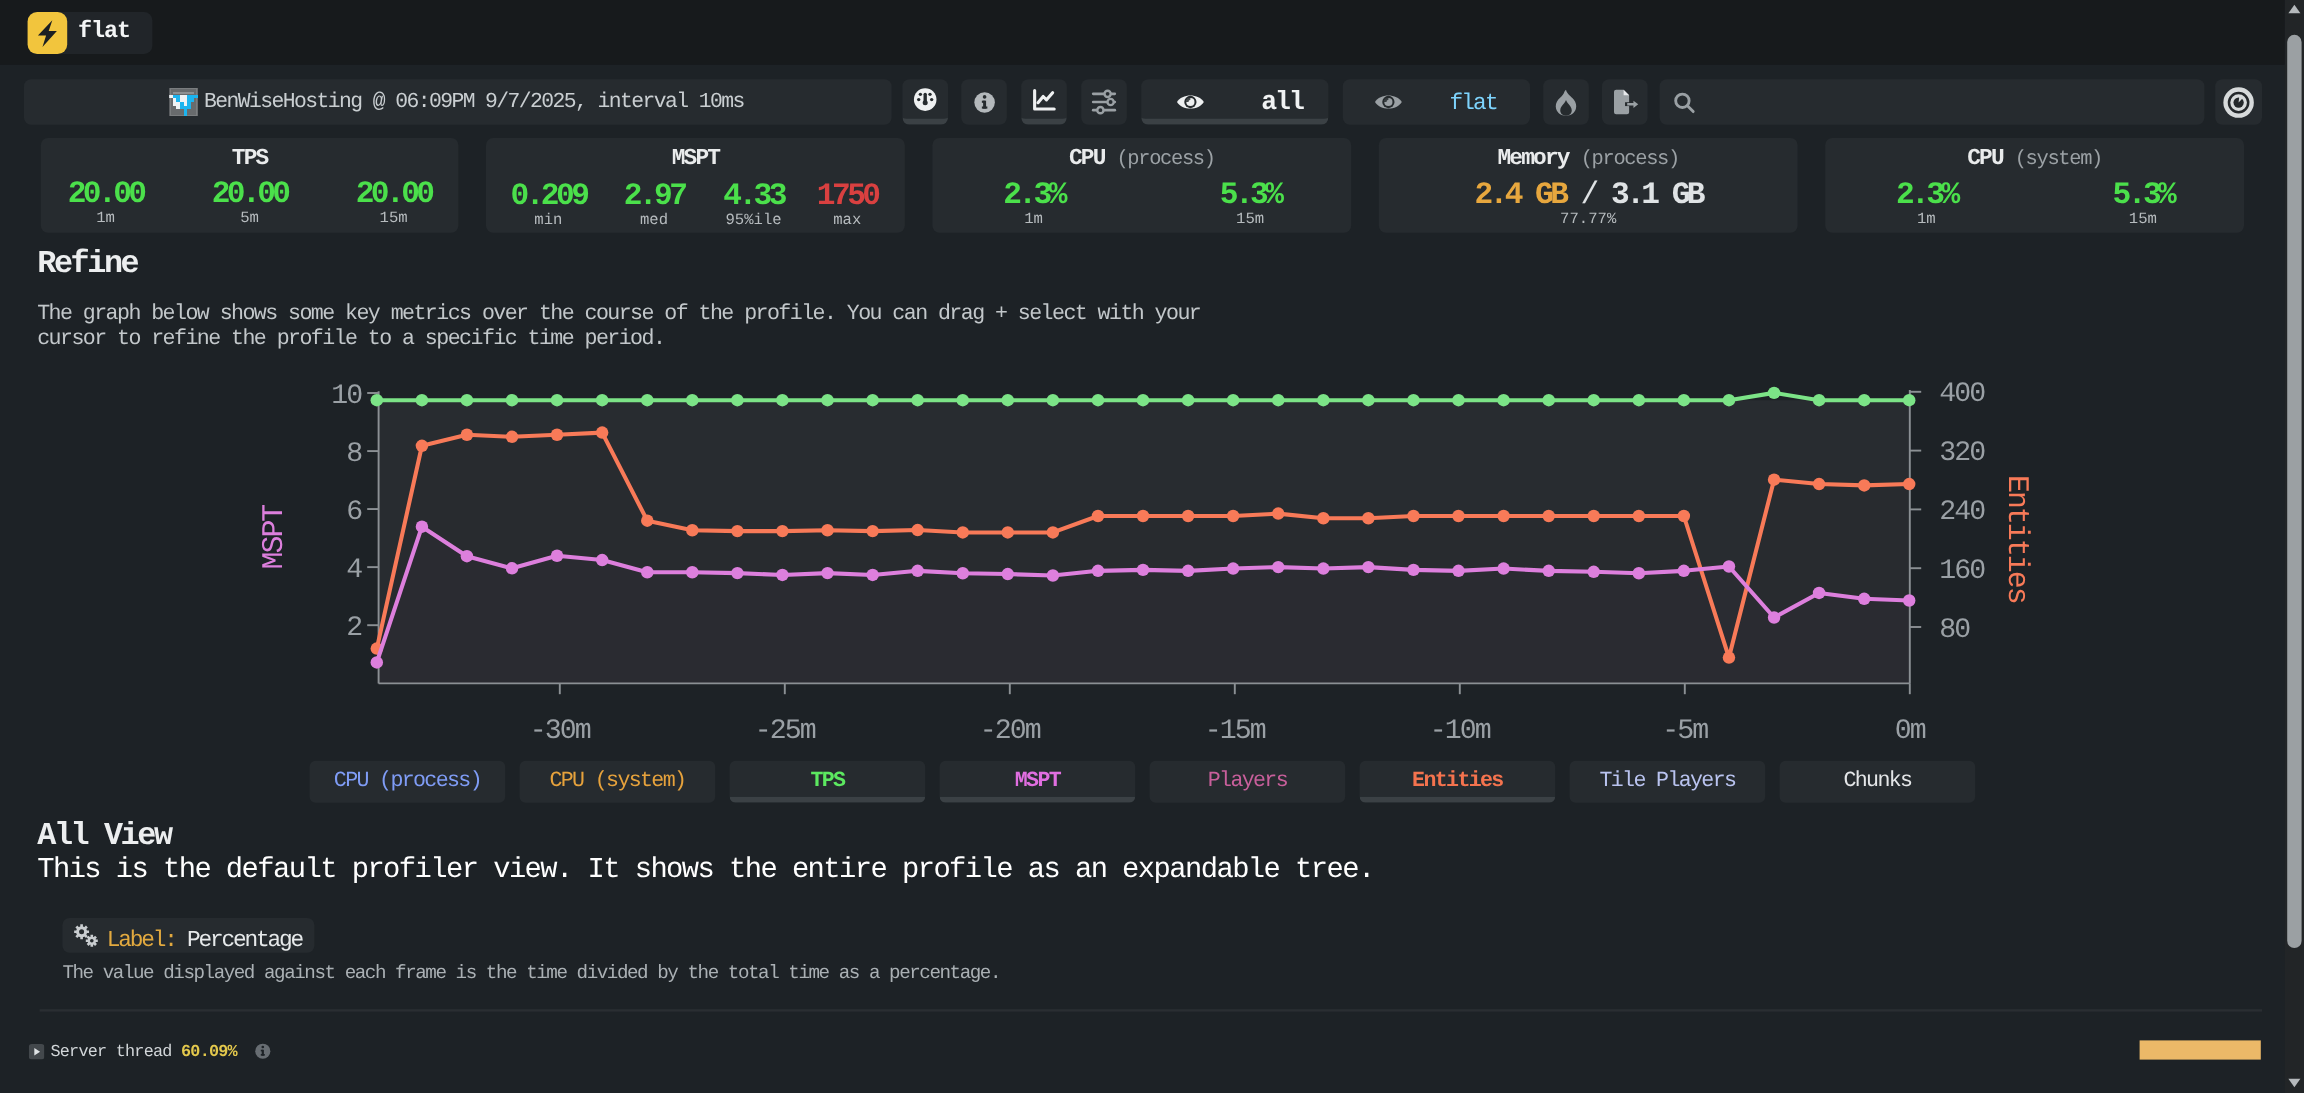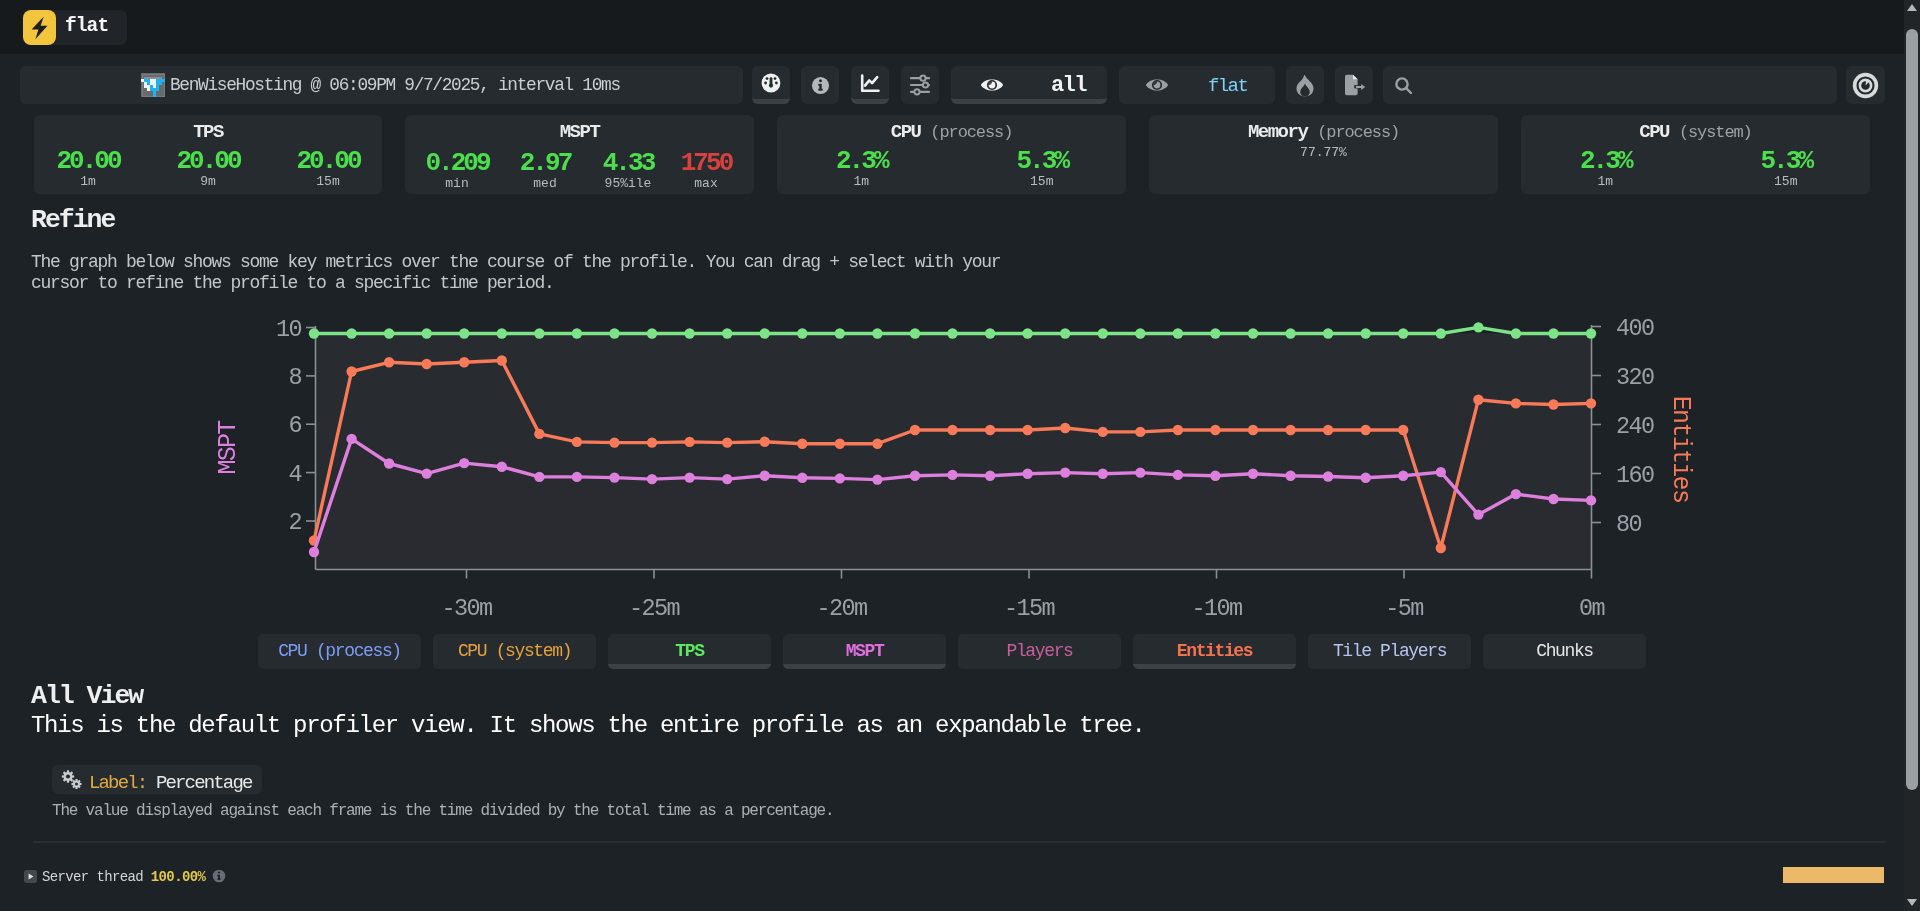--- a/index.html
+++ b/index.html
@@ -154,21 +154,21 @@
   </div>
 <div class="panel" style="left:34px;width:348px;">
     <div class="ptitle">TPS</div>
     <div class="pcols">
       <div class="pcol">
         <div class="pval green">20.00</div>
         <div class="plab">1m</div>
       </div>
       <div class="pcol">
         <div class="pval green">20.00</div>
-        <div class="plab">9m</div>
+        <div class="plab">5m</div>
       </div>
       <div class="pcol">
         <div class="pval green">20.00</div>
         <div class="plab">15m</div>
       </div>
     </div>
   </div>
 <div class="panel" style="left:405px;width:349px;">
     <div class="ptitle">MSPT</div>
     <div class="abs" style="left:7px;top:36px;width:90px;text-align:center;">
@@ -196,20 +196,21 @@
         <div class="plab">1m</div>
       </div>
       <div class="pcol">
         <div class="pval green">5.3%</div>
         <div class="plab">15m</div>
       </div>
     </div>
   </div>
 <div class="panel" style="left:1149px;width:349px;">
     <div class="ptitle">Memory <span class="sub">(process)</span></div>
+    <div class="pval" style="margin-top:5px;"><span class="amber">2.4 GB</span><span style="color:#dfe3e5;font-weight:normal;"> / </span><span style="color:#dfe3e5;">3.1 GB</span></div>
     <div class="plab">77.77%</div>
   </div>
 <div class="panel" style="left:1521px;width:349px;">
     <div class="ptitle">CPU <span class="sub">(system)</span></div>
     <div class="pcols">
       <div class="pcol">
         <div class="pval green">2.3%</div>
         <div class="plab">1m</div>
       </div>
       <div class="pcol">
@@ -405,21 +406,21 @@
       <circle cx="16.5" cy="15" r="3.4" fill="#c9cdd0"></circle>
       <circle cx="16.5" cy="15" r="1.5" fill="#262b2e"></circle>
     </svg></div>
 <div class="abs" style="left:89px;top:769px;height:29px;line-height:29px;font-size:19px;letter-spacing:-1.84px;"><span style="color:#e2a93f;">Label:</span><span style="color:#e6e9ea;"> Percentage</span></div>
 <div class="abs" style="left:52px;top:802px;font-size:16px;letter-spacing:-1.2px;color:#aab0b4;">The value displayed against each frame is the time divided by the total time as a percentage.</div>
 <div class="abs" style="left:33px;top:841px;width:1852px;height:2px;background:#2a2e32;"></div>
 <div class="abs" style="left:24px;top:870px;"><svg width="13" height="13" viewBox="0 0 13 13">
       <rect width="13" height="13" rx="2.5" fill="#43484c"></rect>
       <path d="M4.6 3.4 L9.4 6.5 L4.6 9.6 Z" fill="#dfe3e5"></path>
     </svg></div>
-<div class="abs" style="left:42px;top:869px;font-size:14px;letter-spacing:-0.63px;line-height:16px;color:#d2d6d9;">Server thread <span style="color:#e3c84c;font-weight:bold;">100.00%</span></div>
+<div class="abs" style="left:42px;top:869px;font-size:14px;letter-spacing:-0.63px;line-height:16px;color:#d2d6d9;">Server thread <span style="color:#e3c84c;font-weight:bold;">60.09%</span></div>
 <div class="abs" style="left:212px;top:869px;"><svg width="14" height="14" viewBox="0 0 20 20">
       <circle cx="10" cy="10" r="9" fill="#676d72"></circle>
 <rect x="8.7" y="8.3" width="2.6" height="7" fill="#1d2226"></rect>
       <rect x="7.6" y="13.4" width="4.8" height="1.9" fill="#1d2226"></rect>
 <rect x="7.6" y="8.3" width="2.6" height="1.9" fill="#1d2226"></rect>
       <circle cx="10" cy="5" r="1.6" fill="#1d2226"></circle>
     </svg></div>
 <div class="abs" style="left:1783px;top:867px;width:101px;height:16px;background:#ecb968;"></div>
 <div class="abs" style="left:1904px;top:0;width:16px;height:911px;background:#222527;"></div>
 <div class="abs" style="left:1906px;top:29px;width:12px;height:761px;background:#9ba0a3;border-radius:7px;"></div>

